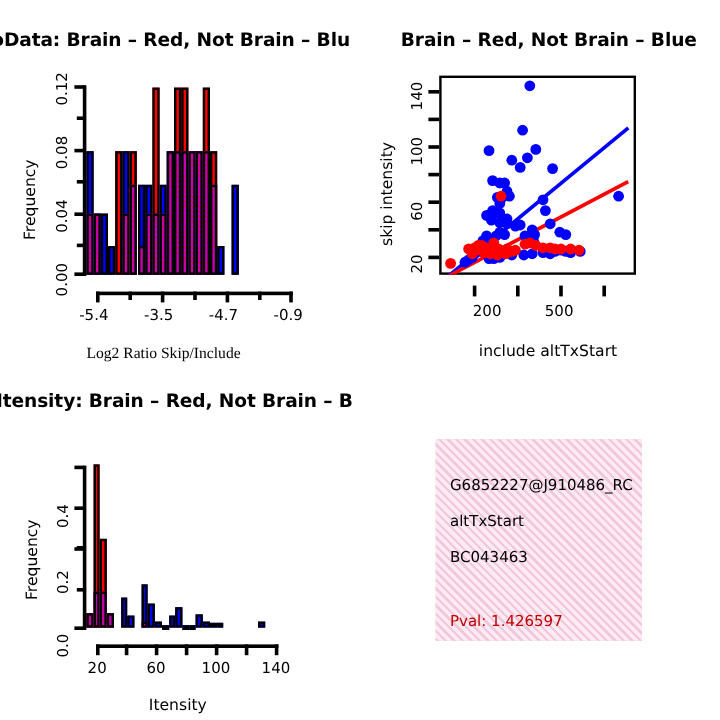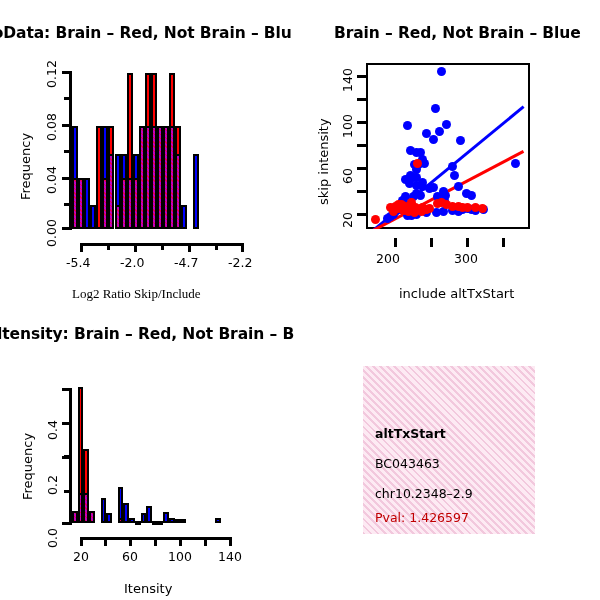--- a/index.html
+++ b/index.html
@@ -124,23 +124,23 @@
   <div class="axisline" style="left:80px;top:243px;width:164px;height:3px;"></div>
   <div class="tick" style="left:80px;top:243px;width:3px;height:9px;"></div>
   <div class="tick" style="left:107px;top:243px;width:3px;height:7px;"></div>
   <div class="tick" style="left:134px;top:243px;width:3px;height:9px;"></div>
   <div class="tick" style="left:161px;top:243px;width:3px;height:7px;"></div>
   <div class="tick" style="left:188px;top:243px;width:3px;height:9px;"></div>
   <div class="tick" style="left:215px;top:243px;width:3px;height:7px;"></div>
   <div class="tick" style="left:241px;top:243px;width:3px;height:9px;"></div>
 
   <div class="ticklab" style="position:absolute;left:66px;top:255px;">-5.4</div>
-  <div class="ticklab" style="position:absolute;left:120px;top:255px;">-2.0</div>
+  <div class="ticklab" style="position:absolute;left:120px;top:255px;">-3.5</div>
   <div class="ticklab" style="position:absolute;left:174px;top:255px;">-4.7</div>
-  <div class="ticklab" style="position:absolute;left:228px;top:255px;">-2.2</div>
+  <div class="ticklab" style="position:absolute;left:228px;top:255px;">-0.9</div>
 
   <div class="axlab" style="position:absolute;left:72px;top:286px;font-family:Liberation Serif, serif;">Log2 Ratio Skip/Include</div>
 </div>
 
 <div class="panel" id="scatter-panel">
 
   <div class="rtitle" style="position:absolute;left:334px;top:24px;">Brain – Red, Not Brain – Blue</div>
 
   <div class="axlab rot90" style="position:absolute;left:316px;top:205px;">skip intensity</div>
 
@@ -252,22 +252,22 @@
   <div class="ticklab rot90" style="position:absolute;left:340px;top:92px;">140</div>
   <div class="ticklab rot90" style="position:absolute;left:340px;top:138px;">100</div>
   <div class="ticklab rot90" style="position:absolute;left:340px;top:184px;">60</div>
   <div class="ticklab rot90" style="position:absolute;left:340px;top:228px;">20</div>
 
   <div class="tick" style="left:394px;top:238px;width:3px;height:9px;"></div>
   <div class="tick" style="left:430px;top:238px;width:3px;height:9px;"></div>
   <div class="tick" style="left:466px;top:238px;width:3px;height:9px;"></div>
   <div class="tick" style="left:502px;top:238px;width:3px;height:9px;"></div>
 
-  <div class="ticklab" style="position:absolute;left:376px;top:251px;text-align:center;">200</div>
-  <div class="ticklab" style="position:absolute;left:454px;top:251px;">300</div>
+  <div class="ticklab" style="position:absolute;left:394px;top:251px;text-align:center;">200</div>
+  <div class="ticklab" style="position:absolute;left:454px;top:251px;">500</div>
 
   <div class="axlab" style="position:absolute;left:399px;top:286px;">include altTxStart</div>
 </div>
 
 <div class="panel" id="intensity-hist-panel">
 
   <div class="rtitle" style="position:absolute;left:-30px;top:325px;">ne Itensity: Brain – Red, Not Brain – B</div>
 
   <div class="axlab rot90" style="position:absolute;left:20px;top:500px;">Frequency</div>
 
@@ -321,17 +321,17 @@
 
   <div class="ticklab" style="position:absolute;left:73px;top:549px;">20</div>
   <div class="ticklab" style="position:absolute;left:122px;top:549px;">60</div>
   <div class="ticklab" style="position:absolute;left:168px;top:549px;">100</div>
   <div class="ticklab" style="position:absolute;left:218px;top:549px;">140</div>
 
   <div class="axlab" style="position:absolute;left:124px;top:581px;">Itensity</div>
 </div>
 
 <div id="info-panel">
-  <div class="line" style="top:60px;font-weight:bold;">altTxStart</div>
+  <div class="line" style="top:30px;">G6852227@J910486_RC</div>
+  <div class="line" style="top:60px;">altTxStart</div>
   <div class="line" style="top:90px;">BC043463</div>
-  <div class="line" style="top:120px;">chr10.2348–2.9</div>
   <div class="line pval" style="top:144px;">Pval: 1.426597</div>
 </div>
 
 </body></html>

